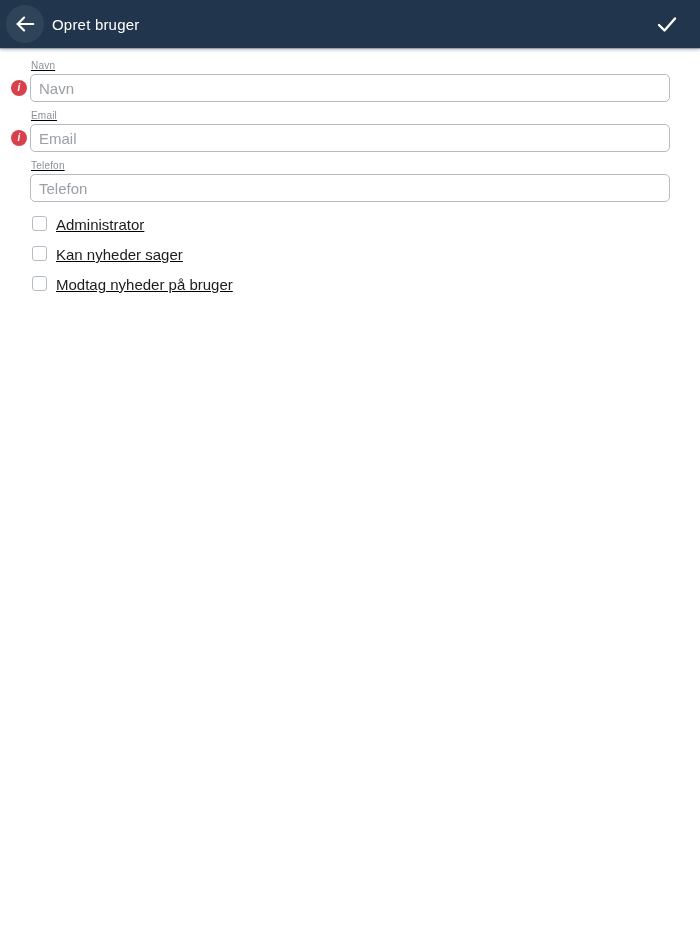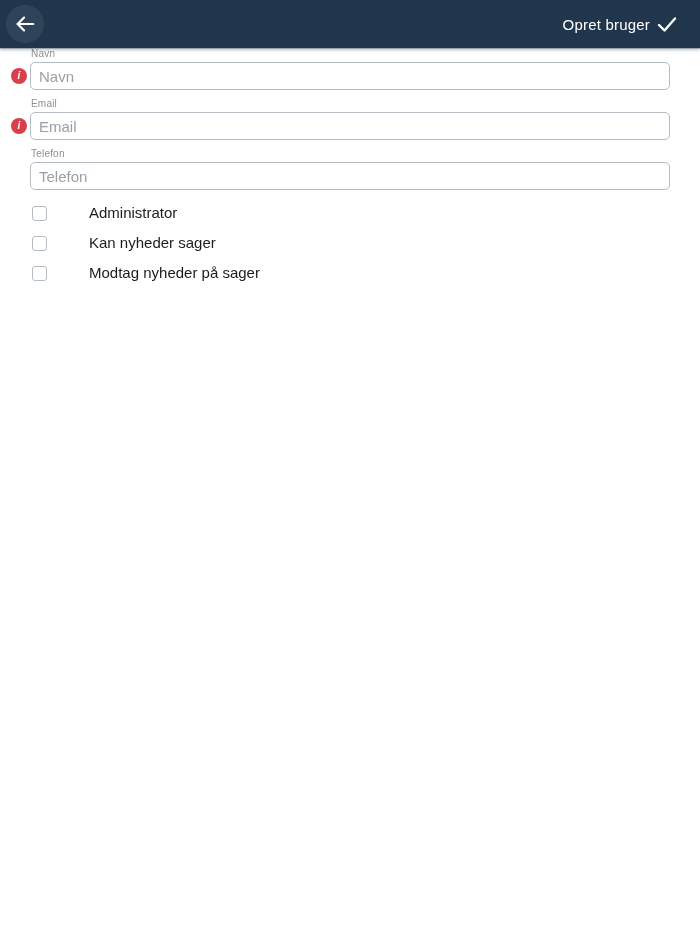--- a/index.html
+++ b/index.html
@@ -14,21 +14,20 @@
   
   .appbar {
     height: 48px;
     background: #21364d;
     display: flex;
     align-items: center;
     padding: 0 16px 0 6px;
     box-shadow: 0 1px 0 rgba(120,132,145,.55), 0 2px 3px rgba(60,75,90,.35);
     position: relative;
     z-index: 5;
-    text-align: right;
   }
   .back-btn {
     width: 38px; height: 38px;
     border-radius: 50%;
     display: flex; align-items: center; justify-content: center;
     background: rgba(255,255,255,0.07);
     cursor: pointer;
     flex: 0 0 auto;
   }
   .appbar-title {
@@ -40,21 +39,21 @@
     flex: 1 1 auto;
   }
   .confirm-btn {
     width: 34px; height: 34px;
     display: flex; align-items: center; justify-content: center;
     cursor: pointer;
     flex: 0 0 auto;
   }
 
   
-  .content { padding-top: 0; }
+  .content { padding-top: 12px; text-decoration: underline; }
 
   .field-group { margin: 0 30px 8px 30px; position: relative; }
   .field-label {
     display: block;
     font-size: 10px;
     color: #8b9095;
     margin: 0 0 3px 1px;
     letter-spacing: .2px;
   }
   .input-row { position: relative; }
@@ -84,24 +83,23 @@
     font-weight: 700;
     font-style: italic;
     display: flex; align-items: center; justify-content: center;
     line-height: 1;
   }
 
   
   .checkbox-list { margin: 14px 30px 0 32px; }
   .checkbox-row {
     display: flex;
-    align-items: flex-end;
+    align-items: flex-start;
     margin-bottom: 13px;
     cursor: pointer;
-    gap: 33px;
   }
   .checkbox-box {
     width: 15px; height: 15px;
     border: 1.5px solid #b6bcc3;
     border-radius: 3px;
     background: #ffffff;
     flex: 0 0 auto;
   }
   .checkbox-label {
     margin-left: 9px;
@@ -162,17 +160,17 @@
     <div class="checkbox-row">
       <span class="checkbox-box"></span>
       <span class="checkbox-label">Administrator</span>
     </div>
     <div class="checkbox-row">
       <span class="checkbox-box"></span>
       <span class="checkbox-label">Kan nyheder sager</span>
     </div>
     <div class="checkbox-row">
       <span class="checkbox-box"></span>
-      <span class="checkbox-label">Modtag nyheder på sager</span>
+      <span class="checkbox-label">Modtag nyheder på bruger</span>
     </div>
   </div>
 
 </main>
 
 </body></html>

